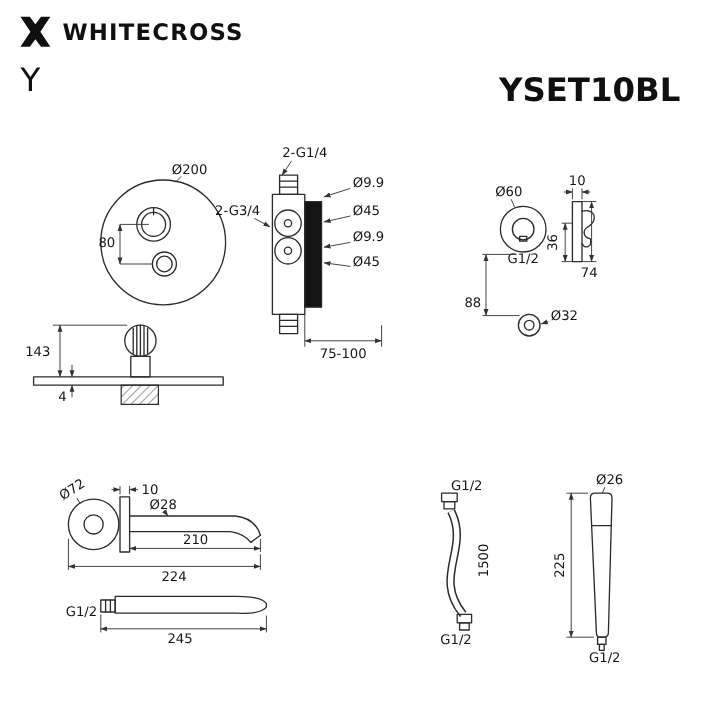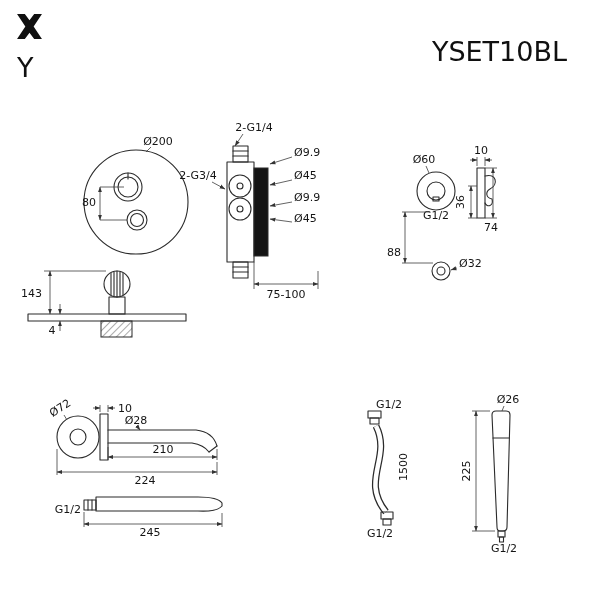--- a/index.html
+++ b/index.html
@@ -3,40 +3,41 @@
 <meta charset="utf-8">
 <style>
   html,body{margin:0;padding:0;background:#ffffff;}
   .page{
     position:relative;width:600px;height:600px;background:#fff;overflow:hidden;
     font-family:"DejaVu Sans","Liberation Sans",sans-serif;color:#111;
   }
   .logo-row{position:absolute;top:13px;left:16px;display:flex;align-items:center;gap:9px;}
   .brand{font-size:19px;font-weight:bold;letter-spacing:1px;color:#101010;}
   .series{position:absolute;top:52px;left:17px;font-size:27px;font-weight:500;color:#101010;}
-  .model{position:absolute;top:36px;right:33px;font-size:27px;font-weight:400;color:#101010;}
+  .model{position:absolute;top:60px;right:33px;font-size:27px;font-weight:700;color:#101010;}
   .sheet{position:absolute;top:0;left:0;width:600px;height:600px;}
   
   .s{stroke:#2b2b2b;stroke-width:1.1;fill:none;stroke-linecap:round;stroke-linejoin:round;}
   .sf{stroke:#2b2b2b;stroke-width:1;fill:#141414;}
   .sh{stroke:#2b2b2b;stroke-width:1;fill:url(#hatch);}
   .dim{stroke:#3c3c3c;stroke-width:0.8;fill:none;}
   .lbl{font-family:"DejaVu Sans","Liberation Sans",sans-serif;font-size:11px;fill:#141414;}
   .hose-o{stroke:#2b2b2b;stroke-width:7;fill:none;}
   .hose-i{stroke:#ffffff;stroke-width:4.5;fill:none;}
 </style>
 </head>
 <body>
 
 <div class="page">
 
   <div class="logo-row">
     <svg width="27" height="27" viewBox="0 0 26 26">
       <path d="M1,1 L8.5,1 L13,7 L17.5,1 L25,1 L17,13 L25,25 L17.5,25 L13,19 L8.5,25 L1,25 L9,13 Z" fill="#101010"></path>
     </svg>
+    <span class="brand">WHITECROSS</span>
   </div>
 
   <div class="series">Y</div>
   <div class="model">YSET10BL</div>
 
   <svg class="sheet" viewBox="0 0 600 600">
     <defs>
       <marker id="arw" viewBox="0 0 10 10" refX="8.5" refY="5" markerWidth="8" markerHeight="8" orient="auto-start-reverse">
         <path d="M0,1.8 L9,5 L0,8.2 Z" fill="#333"></path>
       </marker>

